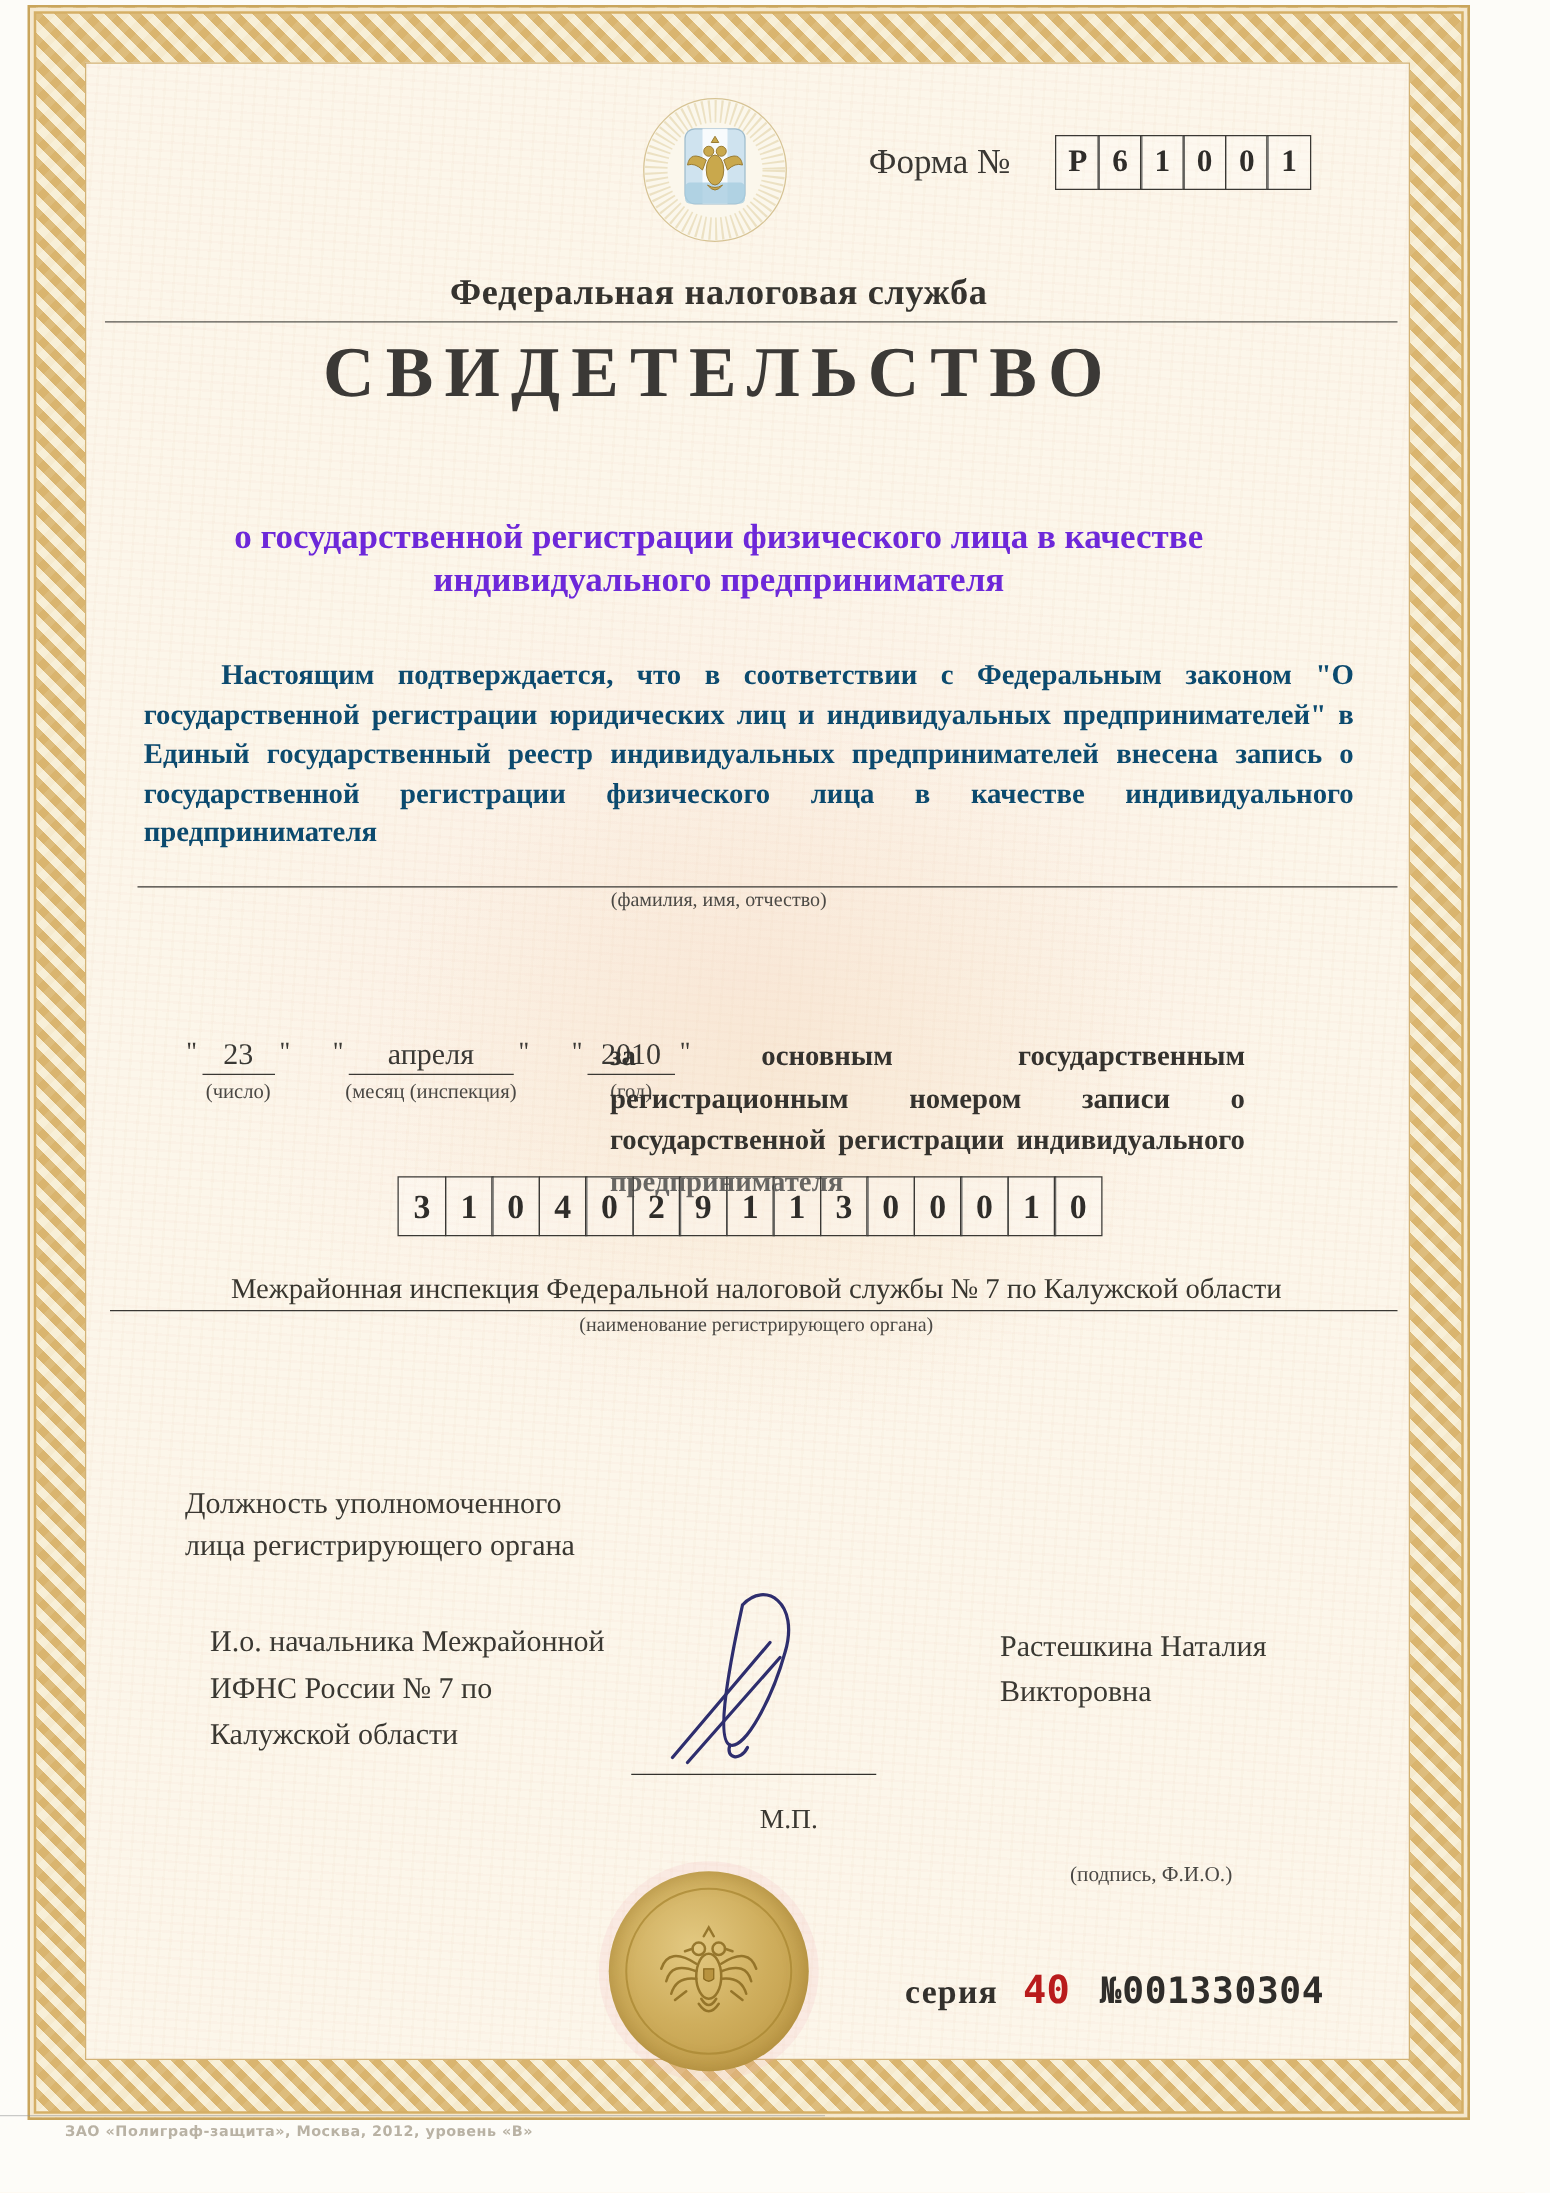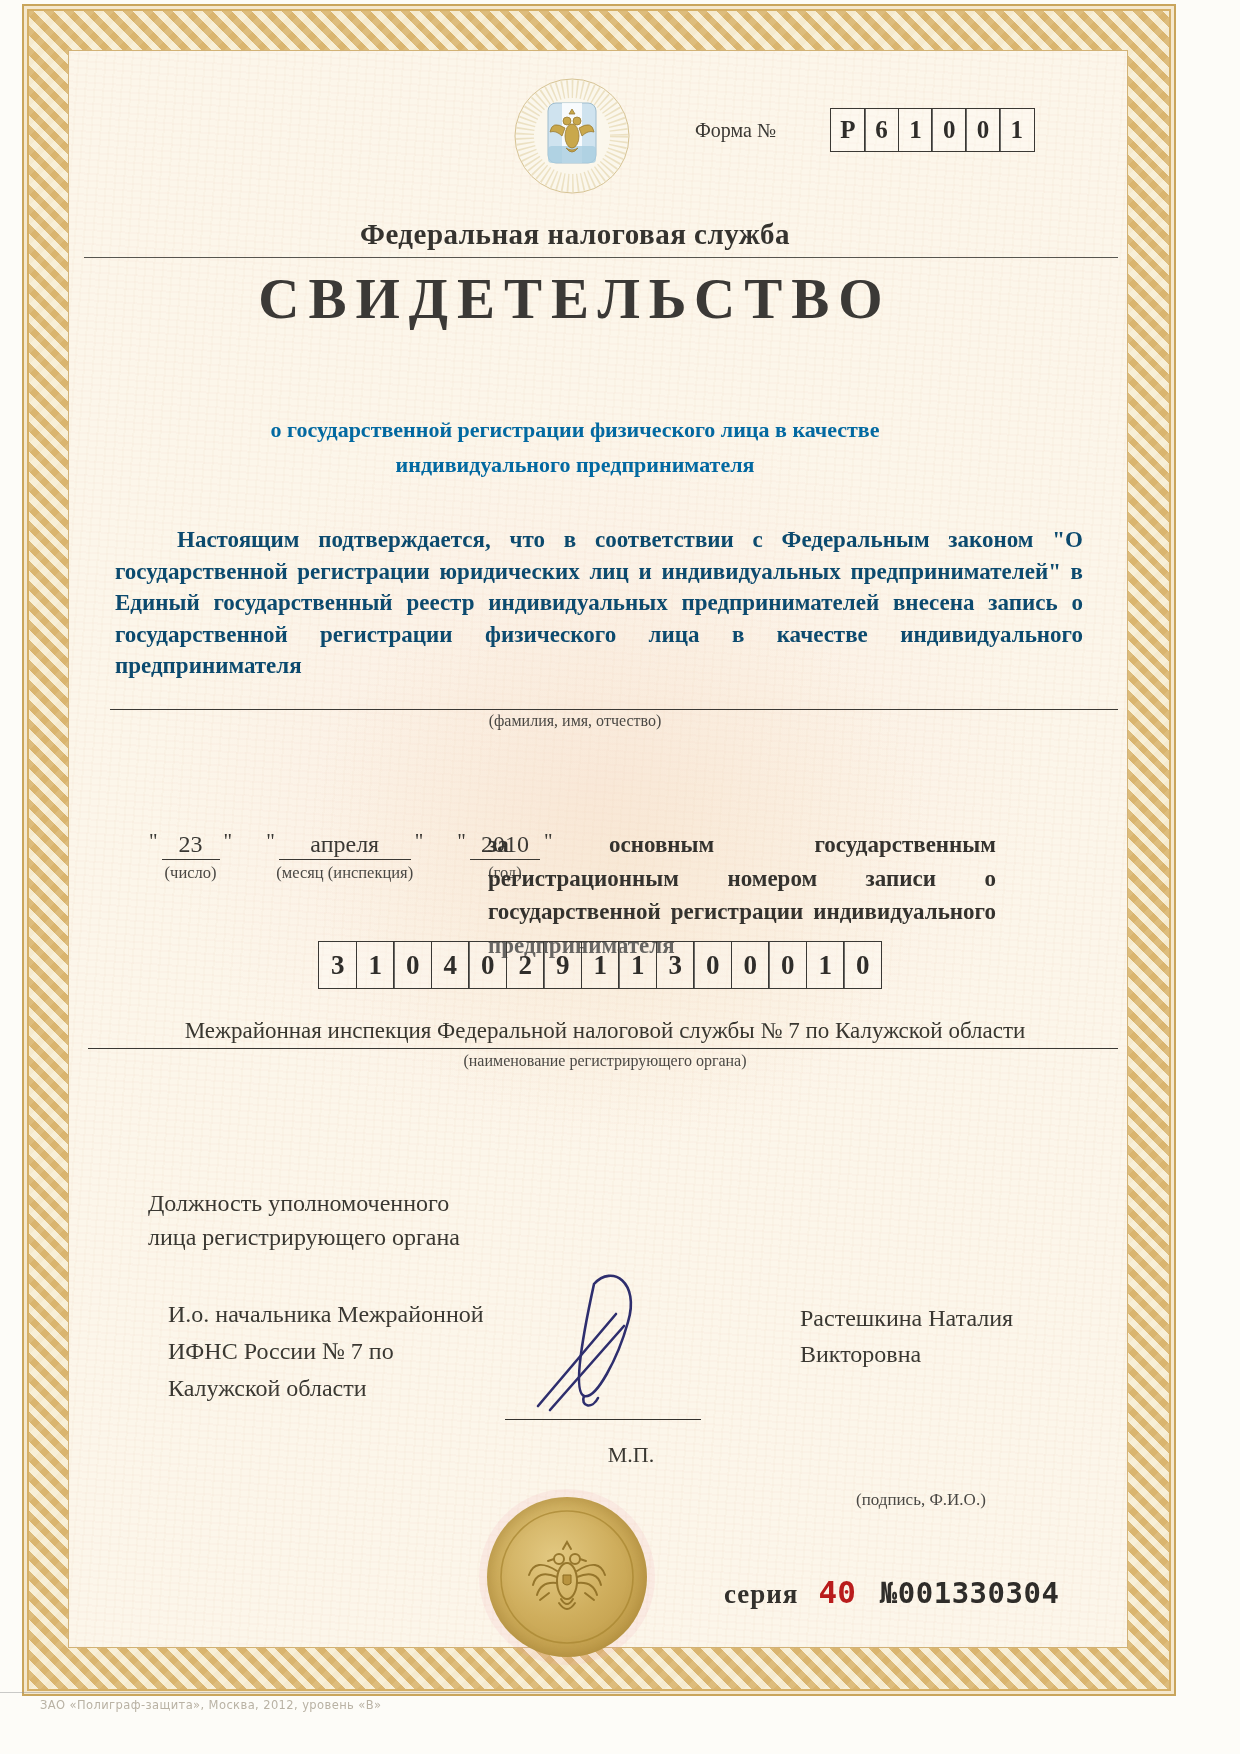--- a/index.html
+++ b/index.html
@@ -33,21 +33,21 @@
       repeating-linear-gradient(94deg, rgba(214,186,140,.05) 0 2px, rgba(255,255,255,0) 2px 9px),
       #fcf6ea;
     border:1px solid #d2b276;
   }
 
   .center-zone{left:60px;right:150px;text-align:center;}
 
   .agency{top:218px;font-size:29px;font-weight:bold;letter-spacing:.5px;color:#35332f;}
   .rule{top:257px;left:84px;width:1034px;height:0;border-top:1.7px solid rgba(58,56,52,.85);}
   .doc-title{top:266px;font-size:57px;font-weight:bold;letter-spacing:9px;color:#3b3936;}
-  .subtitle{top:412px;font-size:22px;font-weight:bold;line-height:35px;white-space:pre-line;color:#0369a1;}
+  .subtitle{top:412px;font-size:28px;font-weight:bold;line-height:35px;white-space:pre-line;color:#6d28d9;}
 
   .paragraph{
     top:524px;left:115px;width:968px;
     font-size:23px;font-weight:bold;line-height:31.5px;
     text-align:justify;text-indent:62px;word-spacing:3px;color:#0c4a6e;
   }
 
   .person-name{top:676px;font-size:25px;font-weight:bold;letter-spacing:1px;color:#34322e;}
   .person-line{top:709px;left:110px;width:1008px;border-top:1.6px solid #3a3834;}
   .person-caption{top:712px;font-size:16px;color:#4a4844;}
@@ -68,21 +68,21 @@
   }
 
   .ogrn-boxes{top:941px;left:318px;display:flex;}
   .cell{
     width:37.3px;height:46px;border:1.8px solid #3a3834;margin-left:-1.8px;
     display:flex;align-items:center;justify-content:center;
     font-size:27px;font-weight:bold;color:#2f2d2a;background:rgba(255,255,255,.25);
   }
   .cell:first-child{margin-left:0;}
   .form-row{top:108px;left:695px;display:flex;align-items:center;}
-  .form-label{font-size:20px;color:#3a3834;margin-right:54px;}
+  .form-label{font-size:28px;color:#3a3834;margin-right:36px;}
   .form-boxes{display:flex;}
   .form-boxes .cell{width:33.6px;height:42px;font-size:25px;}
 
   .authority-name{top:1018px;font-size:23px;color:#38362f;left:80px;right:110px;text-align:center;}
   .authority-line{top:1048px;left:88px;width:1030px;border-top:1.5px solid #3a3834;}
   .authority-caption{top:1052px;font-size:16px;color:#4a4844;left:80px;right:110px;text-align:center;}
 
   .position-label{top:1186px;left:148px;font-size:24px;line-height:34px;white-space:pre-line;color:#3a3832;}
   .officer-title{top:1296px;left:168px;font-size:24px;line-height:37px;white-space:pre-line;color:#3a3832;}
   .officer-name{top:1300px;left:800px;font-size:24px;line-height:36px;white-space:pre-line;color:#3a3832;}
@@ -96,21 +96,21 @@
     background:radial-gradient(circle at 42% 38%, #e3c982 0%, #cfae5d 45%, #b8923e 100%);
     box-shadow:0 0 0 8px rgba(240,170,178,.15), inset 0 0 18px rgba(120,90,20,.35);
   }
 
   .series-row{top:1574px;left:724px;display:flex;align-items:baseline;}
   .series-label{font-size:27px;font-weight:bold;color:#33312d;letter-spacing:1px;}
   .series-region{font-size:31px;font-weight:bold;color:#b91c1c;margin-left:20px;font-family:"DejaVu Sans Mono",monospace;}
   .series-number{font-size:29px;font-weight:bold;color:#2f2d2a;margin-left:24px;font-family:"DejaVu Sans Mono",monospace;letter-spacing:.5px;}
 
   .footer-line{top:1692px;left:0;width:660px;border-top:1px solid rgba(150,150,150,.5);}
-  .footer-note{top:1698px;left:40px;font-size:11.5px;color:#b9b2a4;font-family:"DejaVu Sans",sans-serif;letter-spacing:.4px;}
+  .footer-note{top:1698px;left:52px;font-size:11.5px;color:#b9b2a4;font-family:"DejaVu Sans",sans-serif;letter-spacing:.4px;font-weight:bold;}
 
   .emblem{top:76px;left:512px;width:120px;height:120px;}
 </style>
 </head>
 <body>
 
 <div class="page">
 
   <div class="frame"></div>
   <div class="paper"></div>

